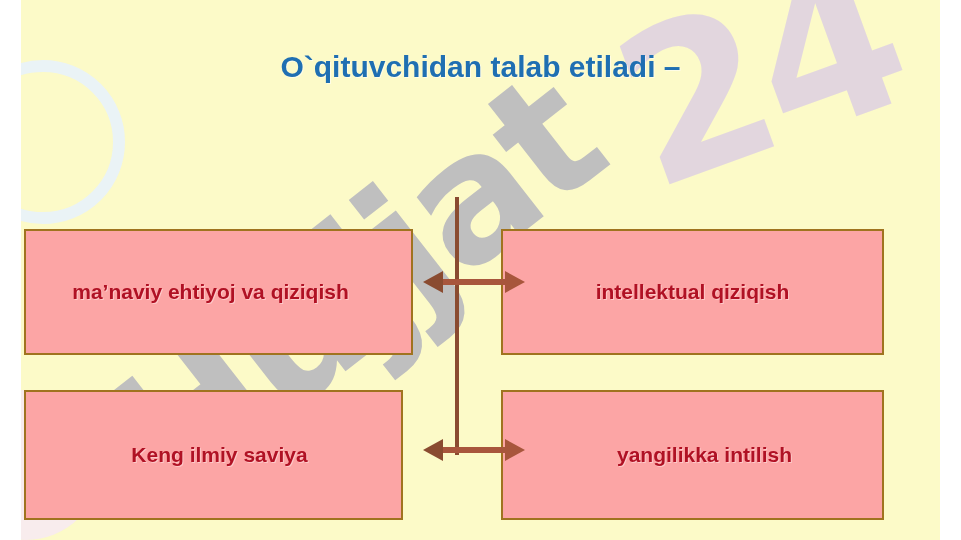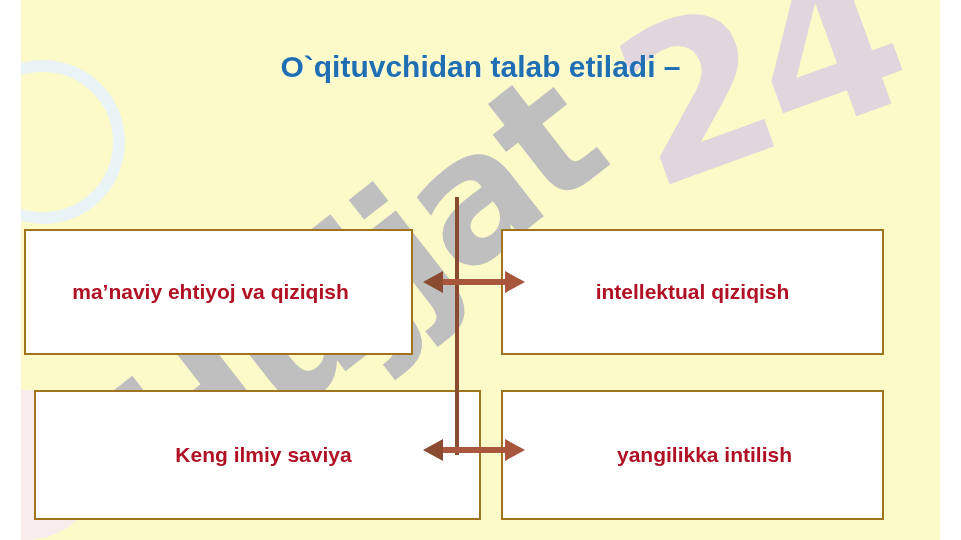--- a/index.html
+++ b/index.html
@@ -107,41 +107,41 @@
   .title-line.line1 { margin-bottom: 27px; }
   .title-underline {
     text-decoration: underline;
     text-underline-offset: 4px;
   }
   .title-colon { color: #1f6fb2; }
 
   
   .box {
     position: absolute;
-    background: #ffffff;
+    background: #fca5a5;
     border: 2px solid #a0731f;
     box-sizing: border-box;
     display: flex;
     align-items: center;
     justify-content: center;
     text-align: center;
     z-index: 6;
   }
   .box-text {
     color: #b01124;
     font-size: 21px;
     font-weight: bold;
     line-height: 1.15;
     padding: 0 14px;
     text-shadow: 1px 1px 0 rgba(255,255,255,.4);
   }
 
   #box-tl { left: 3px;   top: 229px; width: 389px; height: 126px; }
   #box-tr { left: 480px; top: 229px; width: 383px; height: 126px; }
-  #box-bl { left: 13px;  top: 390px; width: 447px; height: 130px; }
+  #box-bl { left: 3px;  top: 390px; width: 379px; height: 130px; }
   #box-br { left: 480px; top: 390px; width: 383px; height: 130px; padding-left: 24px; }
 
   #box-tl .box-text { transform: translateX(-8px); }
   #box-bl .box-text { transform: translateX(6px); }
 
   
   #connector-layer {
     position: absolute;
     inset: 0;
     z-index: 7;

